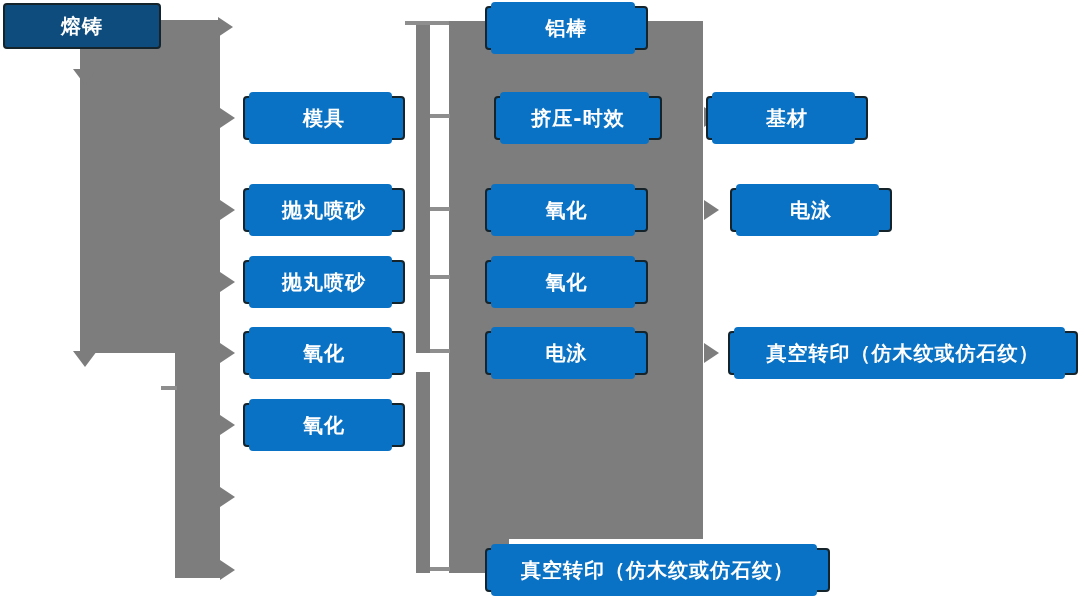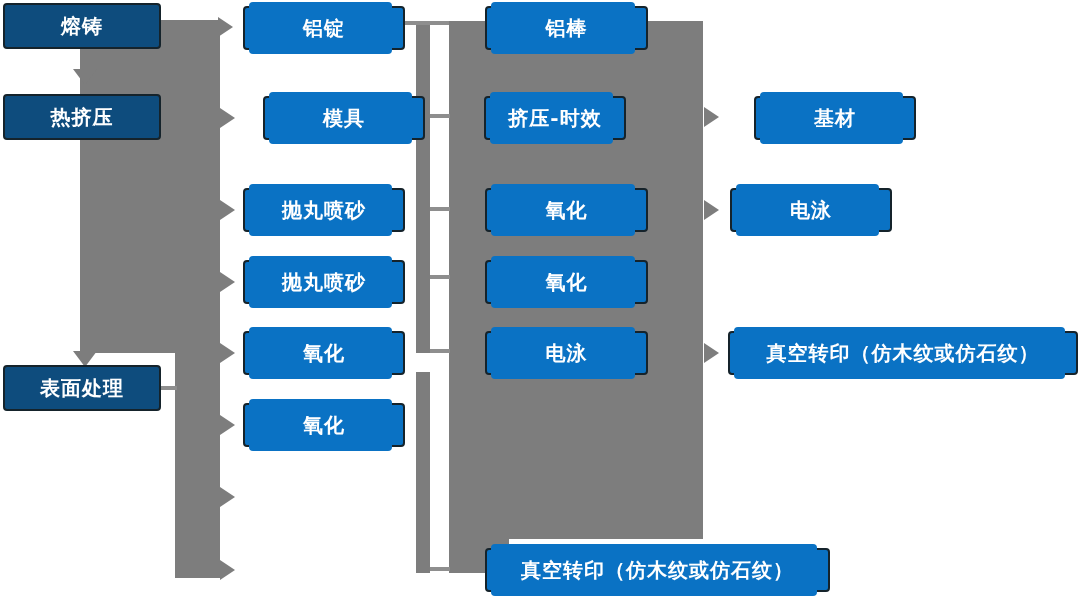--- a/index.html
+++ b/index.html
@@ -71,34 +71,31 @@
   <div class="arr-r" style="left:220px;top:343px;"></div>
   <div class="arr-r" style="left:220px;top:415px;"></div>
   <div class="arr-r" style="left:220px;top:487px;"></div>
   <div class="arr-r" style="left:220px;top:560px;"></div>
 
   <div class="arr-r" style="left:704px;top:107px;"></div>
   <div class="arr-r" style="left:704px;top:200px;"></div>
   <div class="arr-r" style="left:704px;top:343px;"></div>
 
   <div class="node stage" style="left:3px;top:3px;width:158px;height:46px;">熔铸</div>
-  <div class="node stage" style="left:3px;top:94px;width:158px;height:46px;">热挤压</div>
-  <div class="node stage" style="left:3px;top:365px;width:158px;height:46px;">表面处理</div>
 
-  <div class="node" style="left:243px;top:6px;width:162px;height:44px;">铝锭</div>
-  <div class="node" style="left:243px;top:96px;width:162px;height:44px;margin-left:20px;">模具</div>
+  <div class="node" style="left:243px;top:96px;width:162px;height:44px;">模具</div>
   <div class="node" style="left:243px;top:188px;width:162px;height:44px;">抛丸喷砂</div>
   <div class="node" style="left:243px;top:260px;width:162px;height:44px;">抛丸喷砂</div>
   <div class="node" style="left:243px;top:331px;width:162px;height:44px;">氧化</div>
   <div class="node" style="left:243px;top:403px;width:162px;height:44px;">氧化</div>
 
   <div class="node" style="left:485px;top:6px;width:163px;height:44px;">铝棒</div>
-  <div class="node" style="left:484px;top:96px;width:142px;height:44px;">挤压-时效</div>
+  <div class="node" style="left:494px;top:96px;width:168px;height:44px;">挤压-时效</div>
   <div class="node" style="left:485px;top:188px;width:163px;height:44px;">氧化</div>
   <div class="node" style="left:485px;top:260px;width:163px;height:44px;">氧化</div>
   <div class="node" style="left:485px;top:331px;width:163px;height:44px;">电泳</div>
   <div class="node" style="left:485px;top:548px;width:345px;height:44px;">真空转印（仿木纹或仿石纹）</div>
 
-  <div class="node" style="left:754px;top:96px;width:162px;height:44px;">基材</div>
+  <div class="node" style="left:706px;top:96px;width:162px;height:44px;">基材</div>
   <div class="node" style="left:730px;top:188px;width:162px;height:44px;">电泳</div>
   <div class="node" style="left:728px;top:331px;width:350px;height:44px;">真空转印（仿木纹或仿石纹）</div>
 
 </div>
 
 </body></html>

